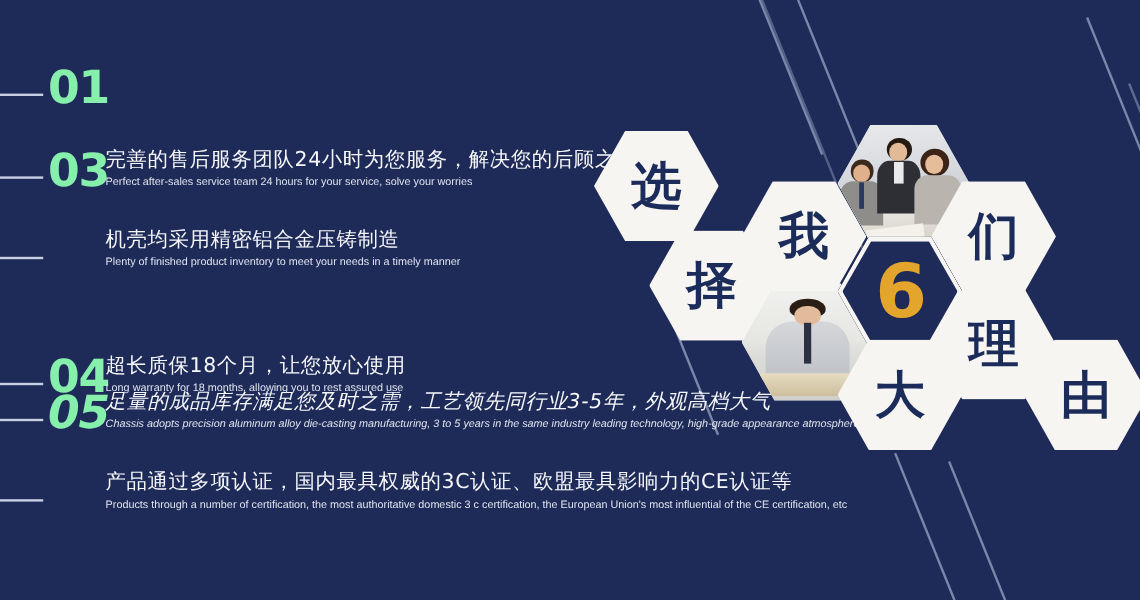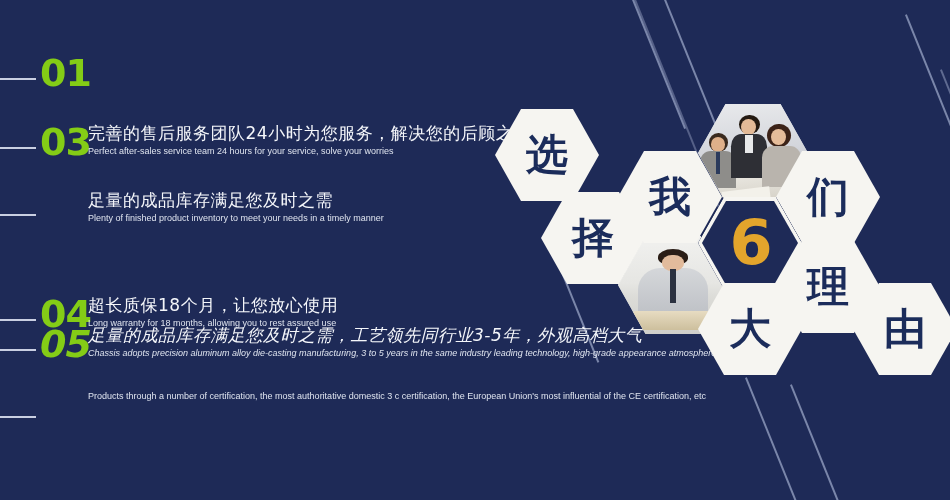--- a/index.html
+++ b/index.html
@@ -30,21 +30,21 @@
     position:absolute;
     left:0; top:26px;
     width:36px; height:2px;
     background:#c9cfe2;
   }
   .num {
     position:absolute;
     left:40px; top:0;
     font-size:38px;
     font-weight:bold;
-    color:#84cc16;
+    color:#86efac;
     letter-spacing:-1px;
     line-height:42px;
     font-family:"DejaVu Sans","Liberation Sans",sans-serif;
   }
   .txtwrap { position:absolute; left:88px; top:0; }
   .cn {
     font-size:17px;
     color:#f4f6fa;
     line-height:24px;
     white-space:nowrap;
@@ -141,21 +141,21 @@
     <div class="num">03</div>
     <div class="txtwrap">
       <div class="cn">完善的售后服务团队24小时为您服务，解决您的后顾之忧</div>
       <div class="en">Perfect after-sales service team 24 hours for your service, solve your worries</div>
     </div>
   </div>
 
   <div class="reason" style="top:188px;">
     <div class="dash"></div>
     <div class="txtwrap">
-      <div class="cn">足量的成品库存满足您及时之需</div>
+      <div class="cn">机壳均采用精密铝合金压铸制造</div>
       <div class="en">Plenty of finished product inventory to meet your needs in a timely manner</div>
     </div>
   </div>
 
   <div class="reason" style="top:273px;margin-top:20px;">
     <div class="dash"></div>
     <div class="num">04</div>
     <div class="txtwrap">
       <div class="cn">超长质保18个月，让您放心使用</div>
       <div class="en">Long warranty for 18 months, allowing you to rest assured use</div>
@@ -167,20 +167,21 @@
     <div class="num">05</div>
     <div class="txtwrap">
       <div class="cn">足量的成品库存满足您及时之需，工艺领先同行业3-5年，外观高档大气</div>
       <div class="en">Chassis adopts precision aluminum alloy die-casting manufacturing, 3 to 5 years in the same industry leading technology, high-grade appearance atmosphere</div>
     </div>
   </div>
 
   <div class="reason" style="top:390px;">
     <div class="dash"></div>
     <div class="txtwrap">
+      <div class="cn">产品通过多项认证，国内最具权威的3C认证、欧盟最具影响力的CE认证等</div>
       <div class="en">Products through a number of certification, the most authoritative domestic 3 c certification, the European Union's most influential of the CE certification, etc</div>
     </div>
   </div>
 
   <div id="hexes">
 
     <div class="hex photo" style="left:698px;top:104px;width:110px;height:98px;">
       <div class="ph-inner">
         <div class="team-bg"></div>
         <div class="t-desk"></div>

